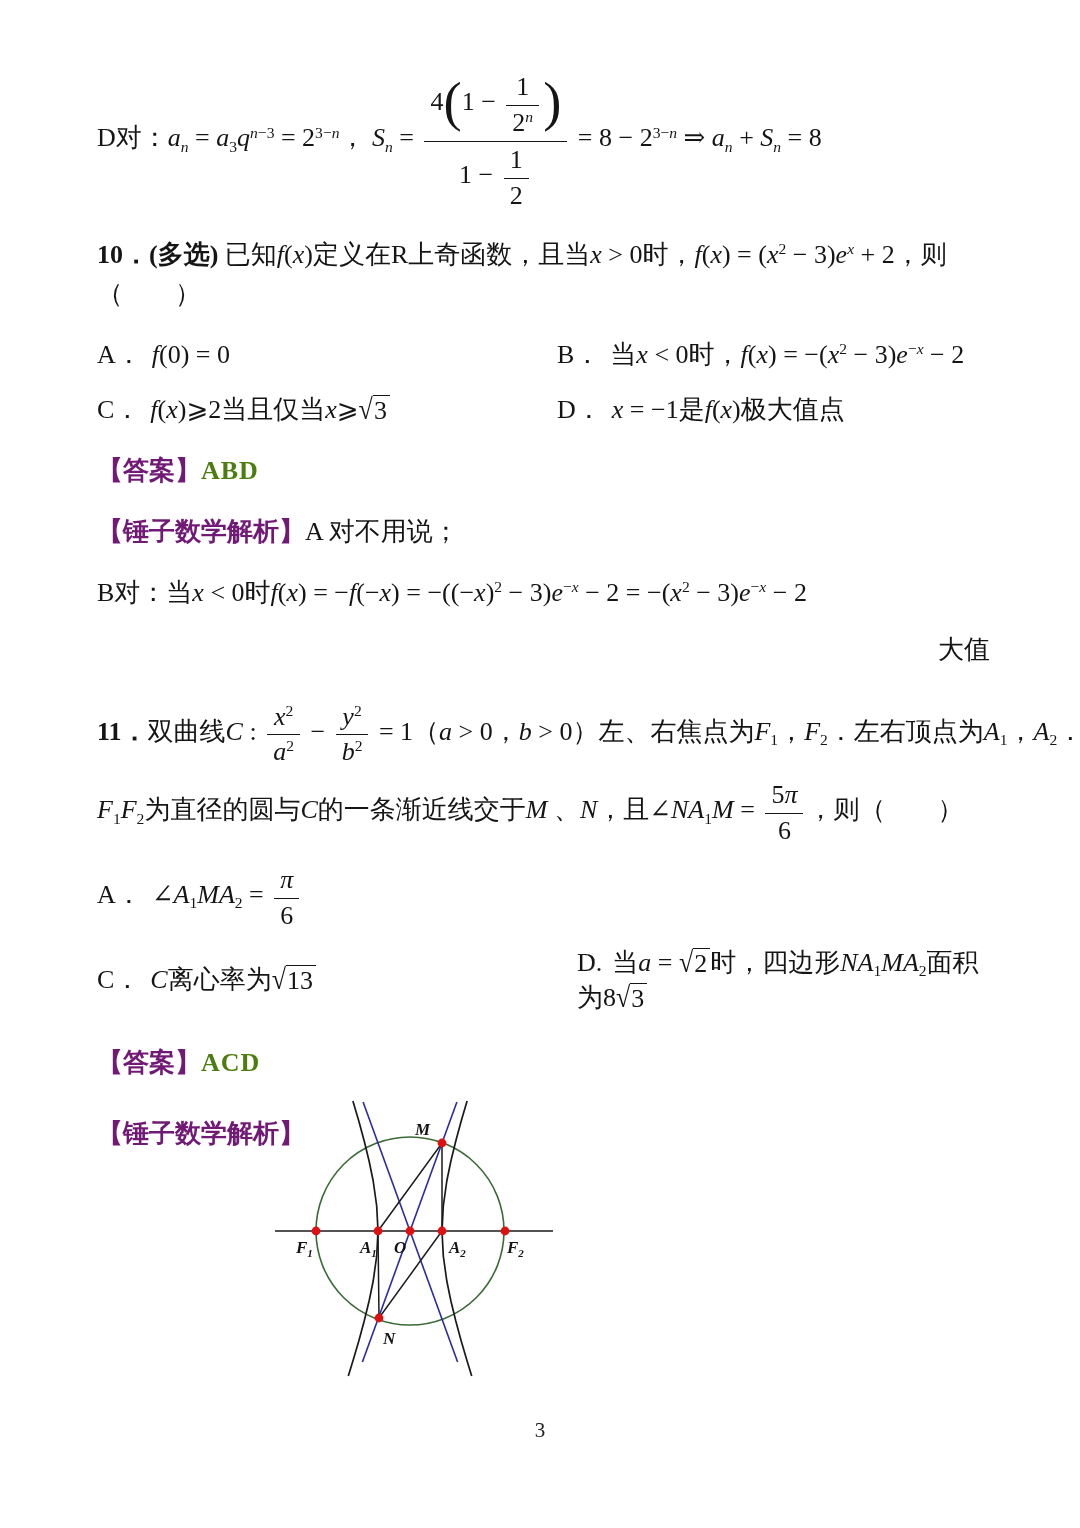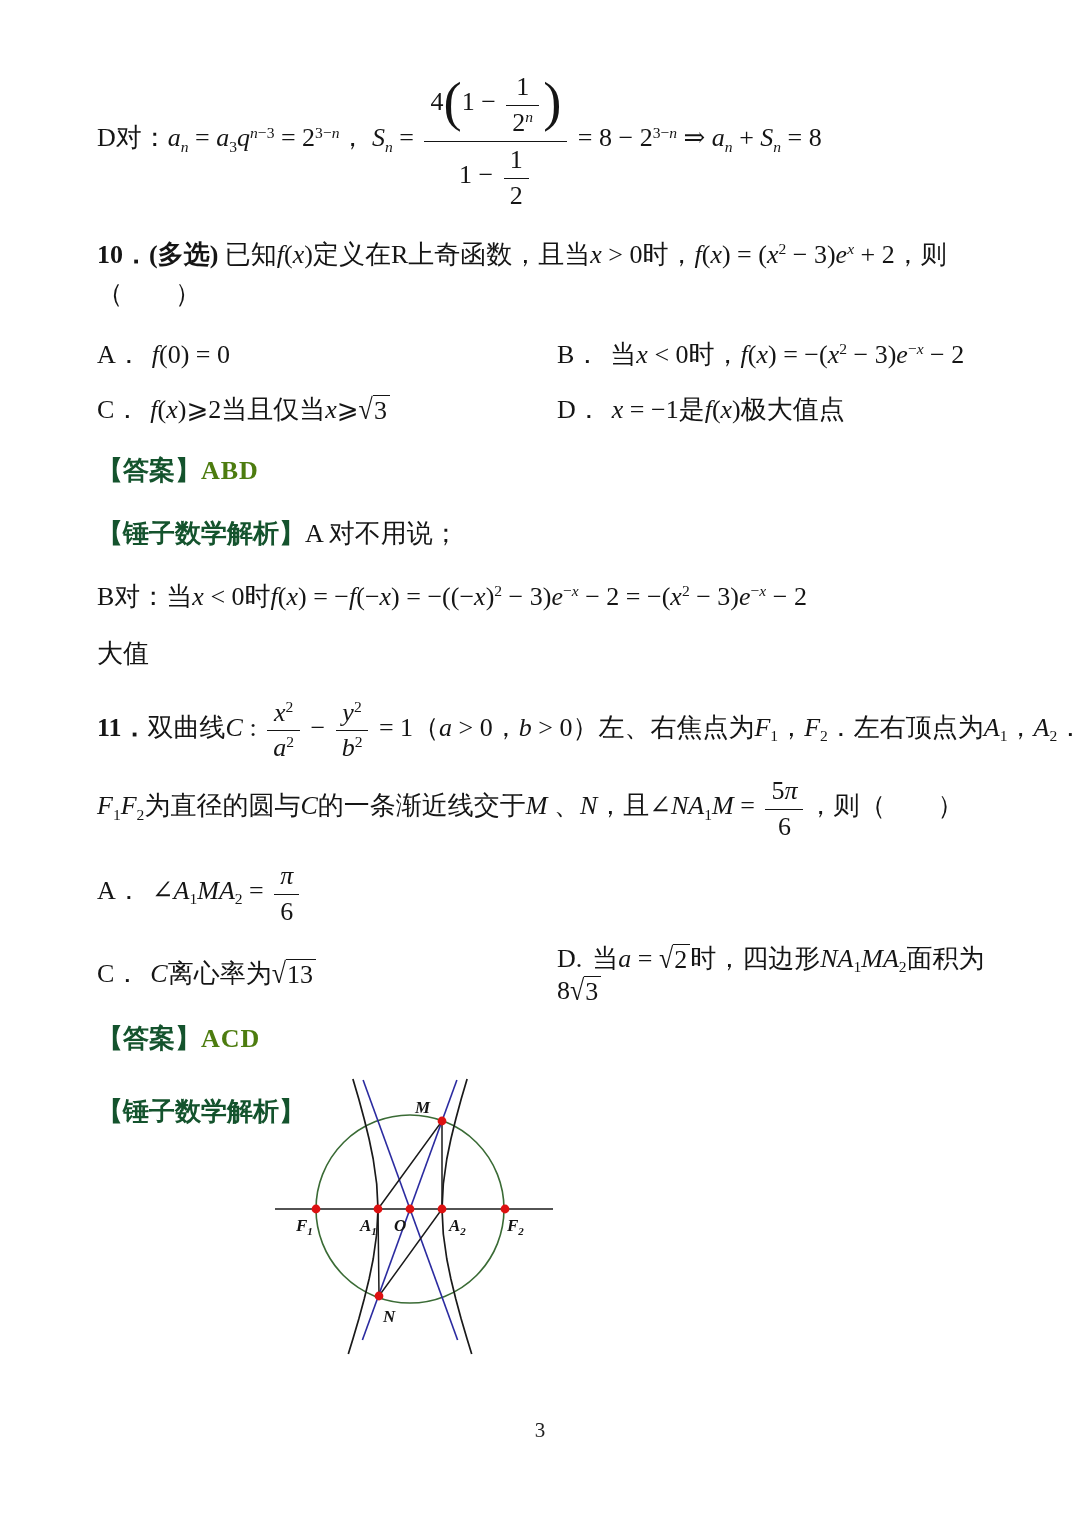--- a/index.html
+++ b/index.html
@@ -8,21 +8,21 @@
     width:1080px;height:1528px;
     background:#ffffff;
     font-family:"Liberation Serif","DejaVu Serif",serif;
     font-size:26px;color:#151515;
     overflow:hidden;
   }
   .content{padding:64px 90px 0 97px;}
   .line{margin-bottom:16px;line-height:1.5;}
   .mathline{white-space:nowrap;}
   b.hei{font-weight:bold;}
-  .red{color:#14532d;font-weight:bold;font-family:Liberation Mono, monospace;}
+  .red{color:#701a75;font-weight:bold;}
   .red-ans{color:#4d7c0f;font-weight:bold;letter-spacing:1px;}
 
   
   .mi{font-style:italic;font-family:"Liberation Serif","DejaVu Serif",serif;}
   sub{font-size:0.60em;vertical-align:-0.35em;line-height:0;}
   sup{font-size:0.60em;vertical-align:0.55em;line-height:0;}
   .mfrac{display:inline-flex;flex-direction:column;vertical-align:middle;text-align:center;margin:0 4px;line-height:1.15;}
   .mnum{display:block;border-bottom:1.8px solid #151515;padding:1px 6px 3px;}
   .mden{display:block;padding:2px 6px 0;}
   .msqrt{display:inline-flex;align-items:stretch;}
@@ -39,25 +39,25 @@
   
   #blk-d8{margin-top:6px;margin-bottom:24px;}
   #blk-q10-stem{margin-bottom:24px;}
   #row-q10-ab{margin-bottom:20px;}
   #row-q10-cd{margin-bottom:24px;}
   #blk-ans10{margin-bottom:22px;}
   #blk-exp10{margin-bottom:22px;}
   #blk-b{margin-bottom:18px;}
   #blk-c{margin-bottom:20px;}
   #blk-d{margin-bottom:20px;}
-  #blk-d2{margin-bottom:24px;}
+  #blk-d2{margin-bottom:32px;text-align:right;}
   #blk-q11-s1{margin-bottom:12px;}
   #blk-q11-s2{margin-bottom:18px;}
   #row-q11-ab{margin-bottom:14px;}
-  #row-q11-cd{margin-bottom:12px;}
+  #row-q11-cd{margin-bottom:28px;gap:20px;}
   #blk-ans11{margin-bottom:16px;}
 
   .analysis-row{position:relative;height:305px;}
   .analysis-row .red{position:absolute;left:0;top:18px;}
   .analysis-row svg{position:absolute;left:160px;top:-6px;}
 
   .pagenum{position:absolute;left:0;right:0;top:1418px;text-align:center;font-size:21px;color:#222;}
 </style>
 </head>
 <body>

